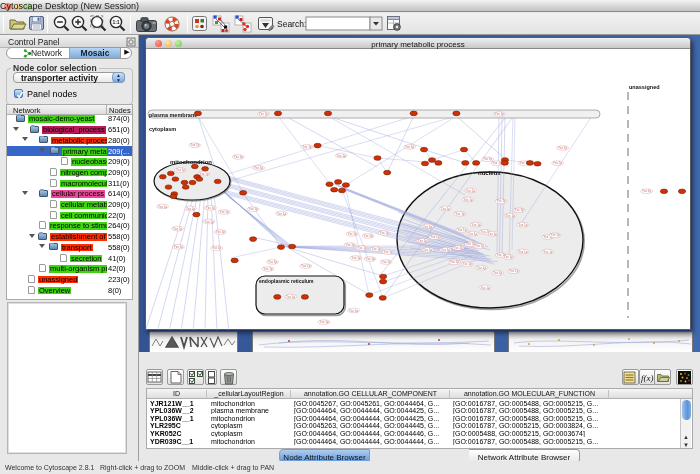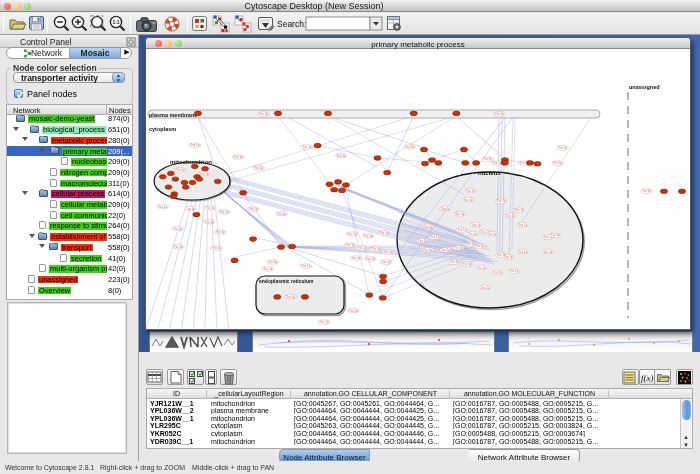--- a/index.html
+++ b/index.html
@@ -4,28 +4,28 @@
 <style>
 * { margin:0; padding:0; box-sizing:border-box; }
 html,body { width:700px; height:474px; overflow:hidden; font-family:"Liberation Sans", sans-serif; }
 #app { position:absolute; left:0; top:0; width:700px; height:474px; background:#e8e8e8; }
 .abs { position:absolute; }
 
 #titlebar { left:0; top:0; width:700px; height:12px;
   background:linear-gradient(#f4f4f4,#d4d4d4 60%,#c4c4c4);
   border-bottom:1px solid #8a8a8a; }
 #titlebar .tl { top:2.5px; width:7px; height:7px; border-radius:50%; }
-#title-text { left:0; top:1px; width:628px; text-align:center; font-size:9px; color:#1a1a1a; }
+#title-text { left:0; top:1px; width:628px; text-align:left; font-size:9px; color:#1a1a1a; }
 
 #toolbar { left:0; top:13px; width:700px; height:22px;
   background:linear-gradient(#f2f2f2,#e3e3e3); border-bottom:1px solid #9a9a9a; }
 .tsep { top:2px; width:1px; height:18px; background:#bdbdbd; border-right:1px solid #fff; }
 
 #cpanel { left:0; top:35px; width:139px; height:426px; background:#e8e8e8; border-right:1px solid #9f9f9f; }
-#cpanel-title { left:0; top:0; width:138px; height:13px; background:linear-gradient(#f0f0f0,#d8d8d8); border-bottom:1px solid #b5b5b5; font-size:8.5px; color:#222; padding:2px 0 0 20px; }
+#cpanel-title { left:0; top:0; width:138px; height:13px; background:linear-gradient(#f0f0f0,#d8d8d8); border-bottom:1px solid #b5b5b5; font-size:8.5px; color:#222; padding:2px 0 0 8px; }
 
 #cp-tabs { left:6px; top:11.5px; width:126px; height:12px; background:#fff; border:1px solid #9a9a9a; border-radius:7px; overflow:hidden; font-size:8.5px; }
 #tab-mosaic { position:absolute; left:62px; top:0; width:51px; height:12px; background:linear-gradient(#b8d4f2,#6fa4de); border-left:1px solid #8aa8c8; text-align:center; font-weight:bold; color:#123;}
 #tab-net { position:absolute; left:0; top:0; width:62px; height:12px; text-align:center; color:#222; }
 #tab-arrow { position:absolute; left:113px; top:0; width:13px; height:12px; border-left:1px solid #9a9a9a; text-align:center; font-size:7px; color:#111; }
 
 #grpbox { left:6px; top:33px; width:127px; height:37px; border:1px solid #c0c0c0; border-radius:4px; }
 #grplabel { left:11px; top:28px; font-size:8.5px; font-weight:bold; color:#333; background:#e8e8e8; padding:0 2px; }
 #combo { left:13px; top:37px; width:112px; height:11px; background:linear-gradient(#ffffff,#e8e8e8); border:1px solid #9a9a9a; border-radius:4px; font-size:8.5px; color:#111; padding-left:7px; font-weight:bold;}
 #combo-btn { left:112px; top:37px; width:13px; height:11px; background:linear-gradient(#cfe3f7,#74a9e0); border:1px solid #7d9cc0; border-radius:4px; color:#234; font-size:5px; text-align:center; line-height:5px;}
@@ -228,21 +228,21 @@
         </div>
       <div id="treerows">
           <div class="trow" style="top:8.4px;">
             <span class="fold" style="left:9px"></span>
             <span class="lbltext" style="left:21px; width:79px; overflow:hidden; white-space:nowrap; display:inline-block;"><span class="hl" style="background:#3fd410">mosaic-demo-yeast</span></span>
             <span class="cnt" style="">874(0)</span>
           </div>
           <div class="trow" style="top:19.1px;">
             <span class="tri" style="left:6px"></span>
             <span class="fold" style="left:23px"></span>
-            <span class="lbltext" style="left:35px; width:65px; overflow:hidden; white-space:nowrap; display:inline-block;"><span class="hl" style="background:#86efac">biological_process</span></span>
+            <span class="lbltext" style="left:35px; width:65px; overflow:hidden; white-space:nowrap; display:inline-block;"><span class="hl" style="background:#be185d">biological_process</span></span>
             <span class="cnt" style="">651(0)</span>
           </div>
           <div class="trow" style="top:29.8px;">
             <span class="tri" style="left:15px"></span>
             <span class="fold" style="left:32px"></span>
             <span class="lbltext" style="left:44px; width:56px; overflow:hidden; white-space:nowrap; display:inline-block;"><span class="hl" style="background:#ff2d00">metabolic process</span></span>
             <span class="cnt" style="">280(0)</span>
           </div>
           <div class="trow" style="top:40.5px;background:#3566c8;">
             <span class="tri" style="left:32px"></span>
@@ -261,21 +261,21 @@
             <span class="cnt" style="">209(0)</span>
           </div>
           <div class="trow" style="top:72.6px;">
             <span class="file" style="left:43px"></span>
             <span class="lbltext" style="left:53px; width:47px; overflow:hidden; white-space:nowrap; display:inline-block;"><span class="hl" style="background:#3fd410">macromolecule</span></span>
             <span class="cnt" style="">311(0)</span>
           </div>
           <div class="trow" style="top:83.3px;">
             <span class="tri" style="left:15px"></span>
             <span class="fold" style="left:32px"></span>
-            <span class="lbltext" style="left:44px; width:56px; overflow:hidden; white-space:nowrap; display:inline-block;"><span class="hl" style="background:#be185d">cellular process</span></span>
+            <span class="lbltext" style="left:44px; width:56px; overflow:hidden; white-space:nowrap; display:inline-block;"><span class="hl" style="background:#ec4899">cellular process</span></span>
             <span class="cnt" style="">614(0)</span>
           </div>
           <div class="trow" style="top:94.0px;">
             <span class="file" style="left:43px"></span>
             <span class="lbltext" style="left:53px; width:47px; overflow:hidden; white-space:nowrap; display:inline-block;"><span class="hl" style="background:#3fd410">cellular metabo</span></span>
             <span class="cnt" style="">209(0)</span>
           </div>
           <div class="trow" style="top:104.7px;">
             <span class="file" style="left:43px"></span>
             <span class="lbltext" style="left:53px; width:47px; overflow:hidden; white-space:nowrap; display:inline-block;"><span class="hl" style="background:#3fd410">cell communicat</span></span>

